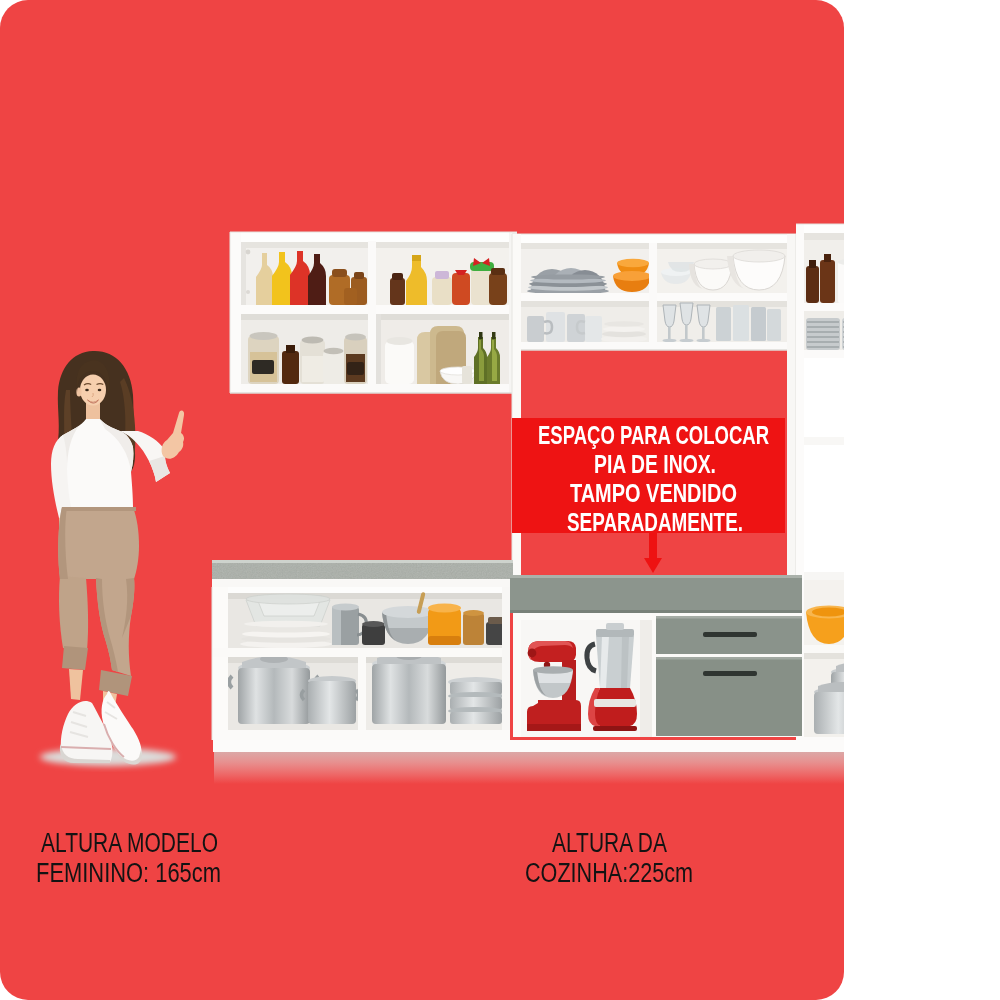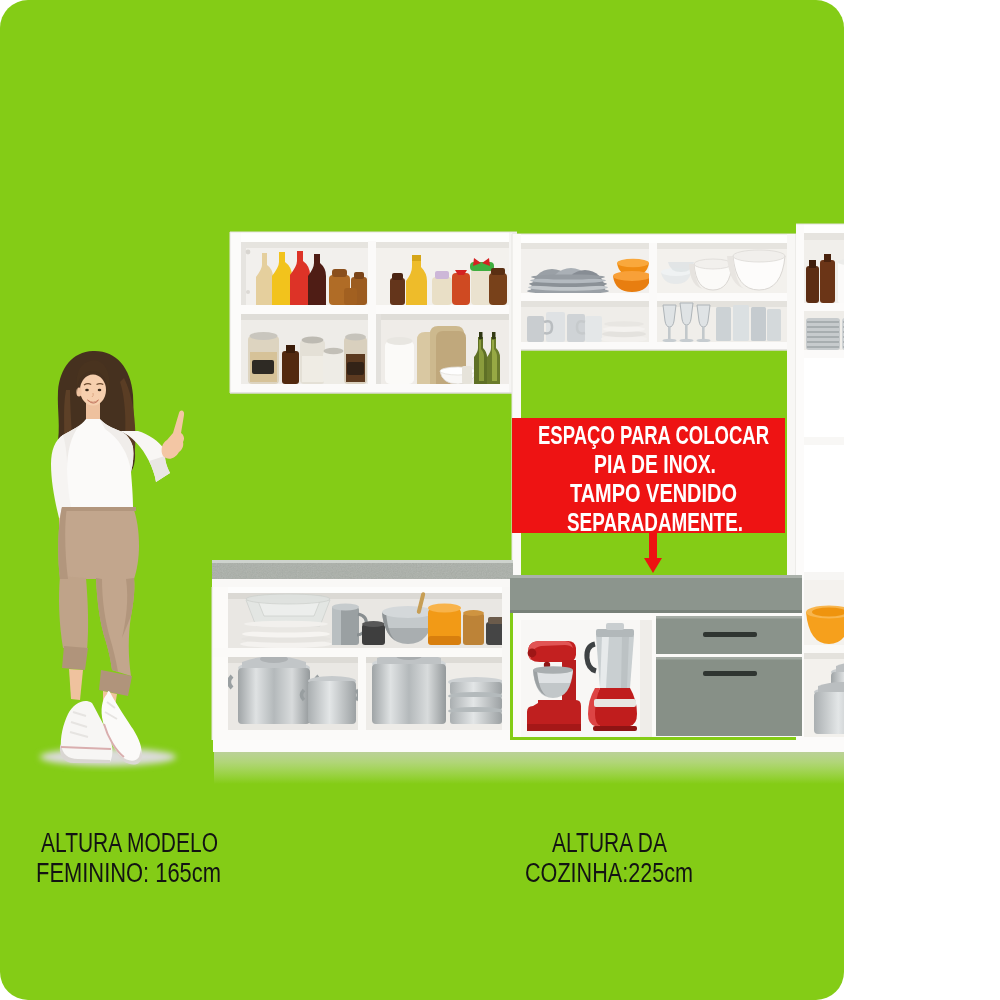--- a/index.html
+++ b/index.html
@@ -1,16 +1,16 @@
 <!DOCTYPE html>
 <html><head>
 <meta charset="utf-8">
 <style>
   html,body{margin:0;padding:0;background:#ffffff;}
-  #stage{position:relative;width:844px;height:1000px;background:#84cc16;overflow:hidden;
+  #stage{position:relative;width:844px;height:1000px;background:#ef4444;overflow:hidden;
          font-family:"Liberation Sans",sans-serif;border-radius:28px;}
   svg{position:absolute;top:0;left:0;}
 </style>
 </head>
 <body>
 <div id="stage">
 <svg width="1000" height="1000" viewBox="0 0 1000 1000">
 <defs>
   <linearGradient id="steelV" x1="0" y1="0" x2="1" y2="0">
     <stop offset="0" stop-color="#9fa4a6"></stop>

